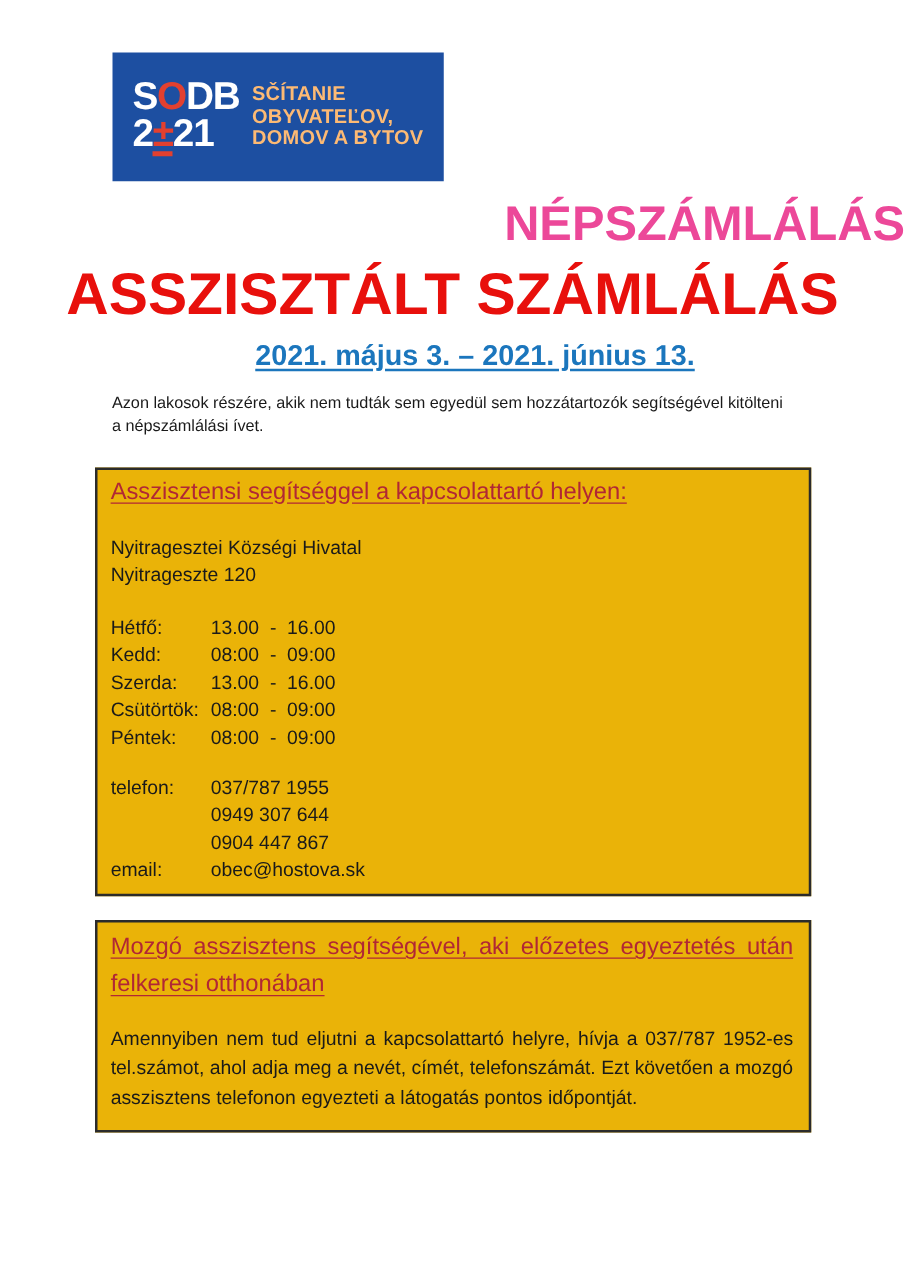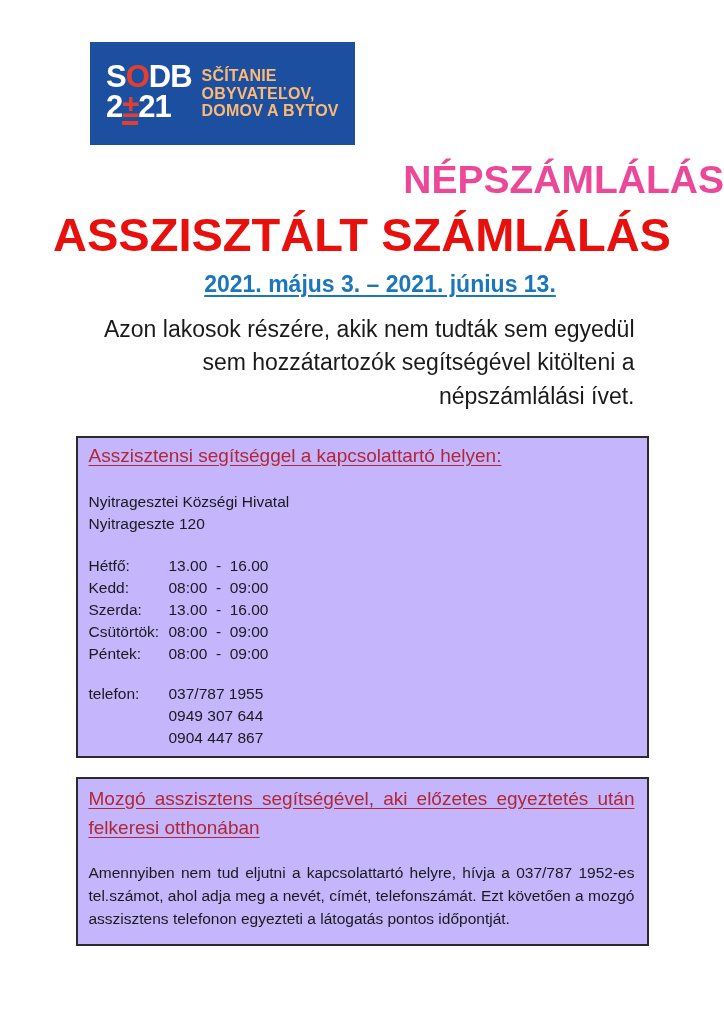--- a/index.html
+++ b/index.html
@@ -48,28 +48,28 @@
   }
   .date-range {
     margin-top: 9px; text-align: center;
     color: #1b76bd; font-size: 23px; font-weight: bold;
     text-decoration: underline;
     text-underline-offset: 3px;
     margin-left: 36px;
   }
   .intro {
     margin: 15px auto 0; max-width: 545px;
-    text-align: right; font-size: 23px; line-height: 1.45;
+    text-align: left; font-size: 13px; line-height: 1.45;
     color: #1a1a1a;
   }
 
   
   .info-box {
     width: 573px; margin: 0 auto;
-    background: #c4b5fd;
+    background: #eab308;
     border: 2px solid #2b2b2b;
     padding: 5px 12px 7px 11px;
   }
   .box1 { margin-top: 23px; }
   .box2 { margin-top: 19px; padding-bottom: 14px; }
   .box-heading {
     color: #b12735; font-size: 19px; line-height: 1.35;
     text-decoration: underline; text-underline-offset: 3px;
   }
   .box2 .box-heading-line1 {
@@ -152,20 +152,24 @@
         <span class="contact-value">037/787 1955</span>
       </div>
       <div class="contact-row">
         <span class="contact-label"></span>
         <span class="contact-value">0949 307 644</span>
       </div>
       <div class="contact-row">
         <span class="contact-label"></span>
         <span class="contact-value">0904 447 867</span>
       </div>
+      <div class="contact-row">
+        <span class="contact-label">email:</span>
+        <span class="contact-value">obec@hostova.sk</span>
+      </div>
     </div>
   </div>
 
   <div class="info-box box2">
     <div class="box-heading">
       <div class="box-heading-line1">Mozgó asszisztens segítségével, aki előzetes egyeztetés után</div>
       <div class="box-heading-line2">felkeresi otthonában</div>
     </div>
     <div class="box2-body">Amennyiben nem tud eljutni a kapcsolattartó helyre, hívja a 037/787 1952-es tel.számot, ahol adja meg a nevét, címét, telefonszámát. Ezt követően a mozgó asszisztens telefonon egyezteti a látogatás pontos időpontját.</div>
   </div>

